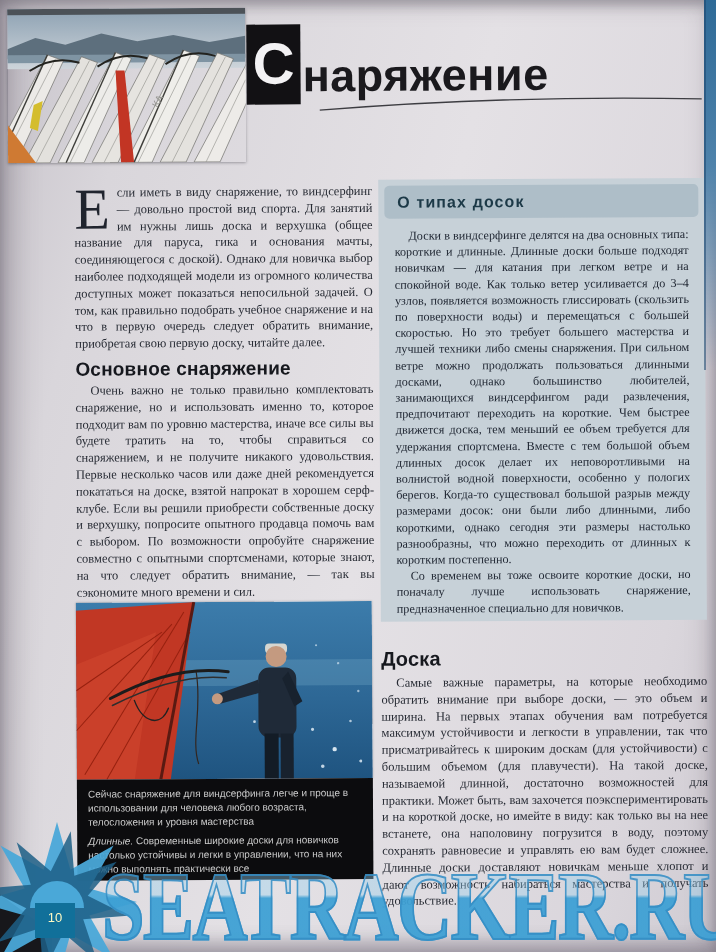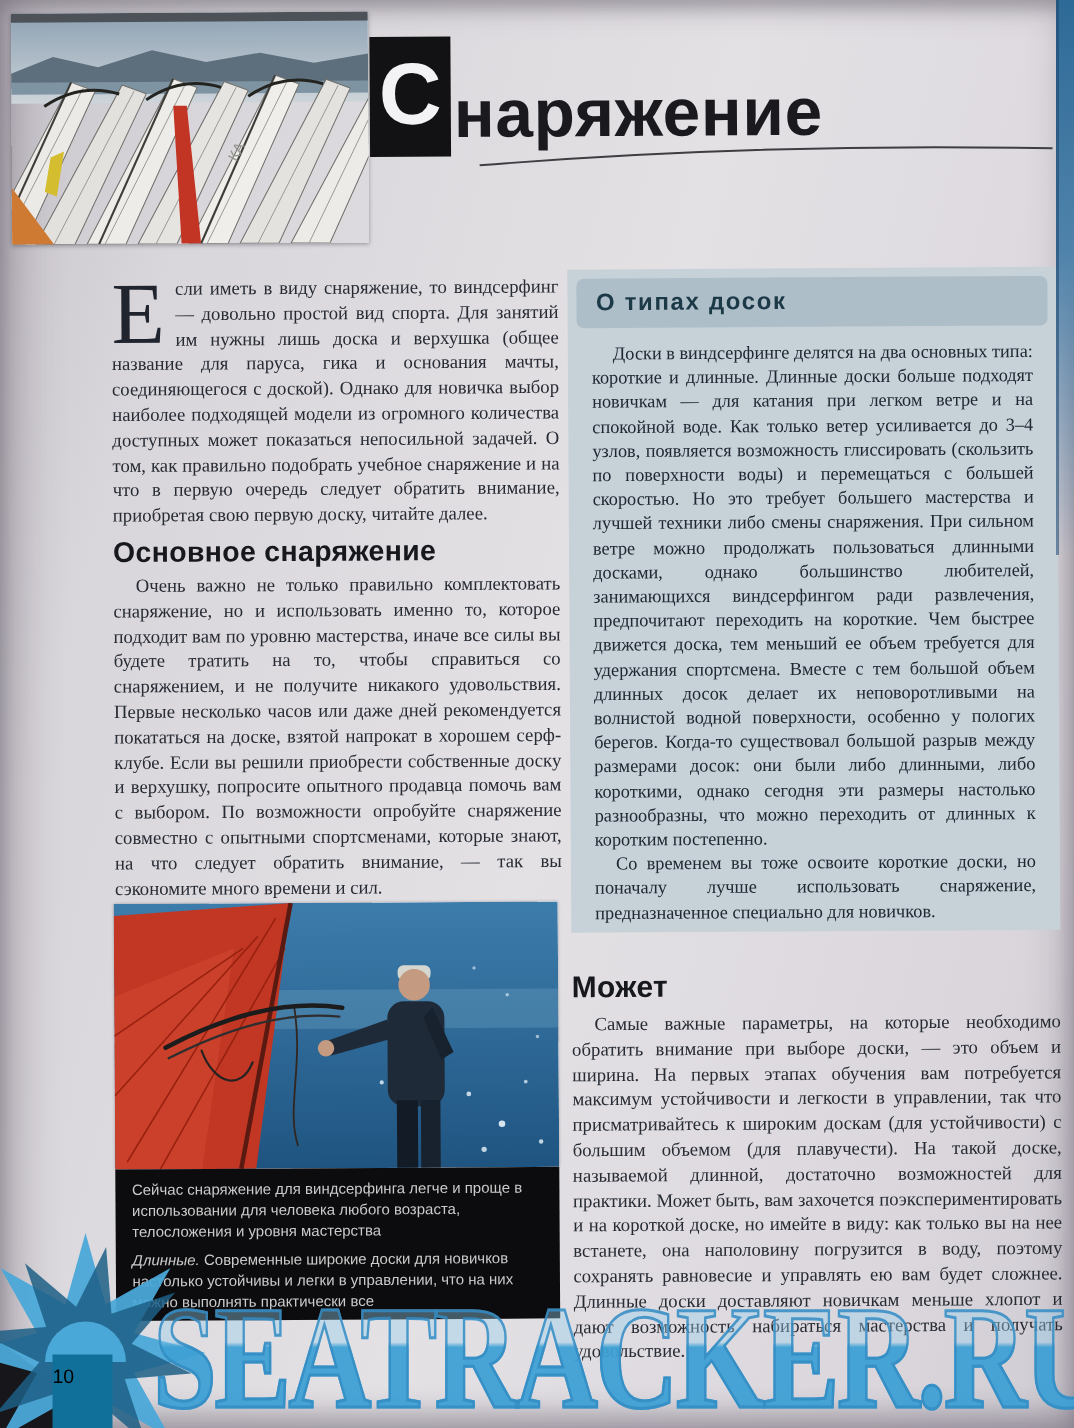--- a/index.html
+++ b/index.html
@@ -73,22 +73,22 @@
   .watermark-text{
     left:102px;top:850px;z-index:40;font-family:"Liberation Serif",serif;font-weight:700;
     font-size:98px;letter-spacing:-2px;white-space:nowrap;
     transform:scaleX(.78);transform-origin:left center;
     background:linear-gradient(180deg,rgba(150,208,238,.40) 0%,rgba(150,208,238,.40) 40%,rgba(62,160,212,.95) 43%,rgba(62,160,212,.95) 100%);
     -webkit-background-clip:text;background-clip:text;color:transparent;
     -webkit-text-stroke:2px rgba(52,140,195,.85);
   }
   .sun-burst{left:-38px;top:818px;width:190px;height:160px;z-index:38;}
   .page-num-box{
-    left:35px;top:903px;width:40px;height:49px;background:#11709a;z-index:42;
-    color:#000000;font-size:13px;line-height:30px;
+    left:35px;top:903px;width:40px;height:35px;background:#11709a;z-index:42;
+    color:#fef9c3;font-size:13px;text-align:center;line-height:30px;
   }
 </style>
 </head>
 <body>
 
 <div id="page">
   <div id="content">
 
     <svg class="abs sails-photo" viewBox="0 0 238 154">
       <defs>
@@ -210,21 +210,21 @@
     </div>
 
     <div class="abs info-box">
       <div class="info-box-header">О типах досок</div>
       <div class="info-box-body serif">
         <p>Доски в виндсерфинге делятся на два основных типа: короткие и длинные. Длинные доски больше подходят новичкам — для катания при легком ветре и на спокойной воде. Как только ветер усиливается до 3–4 узлов, появляется возможность глиссировать (скользить по поверхности воды) и перемещаться с большей скоростью. Но это требует большего мастерства и лучшей техники либо смены снаряжения. При сильном ветре можно продолжать пользоваться длинными досками, однако большинство любителей, занимающихся виндсерфингом ради развлечения, предпочитают переходить на короткие. Чем быстрее движется доска, тем меньший ее объем требуется для удержания спортсмена. Вместе с тем большой объем длинных досок делает их неповоротливыми на волнистой водной поверхности, особенно у пологих берегов. Когда-то существовал большой разрыв между размерами досок: они были либо длинными, либо короткими, однако сегодня эти размеры настолько разнообразны, что можно переходить от длинных к коротким постепенно.</p>
         <p>Со временем вы тоже освоите короткие доски, но поначалу лучше использовать снаряжение, предназначенное специально для новичков.</p>
       </div>
     </div>
 
-    <div class="abs sec-head head-board">Может</div>
+    <div class="abs sec-head head-board">Доска</div>
     <div class="abs serif board-body">Самые важные параметры, на которые необходимо обратить внимание при выборе доски, — это объем и ширина. На первых этапах обучения вам потребуется максимум устойчивости и легкости в управлении, так что присматривайтесь к широким доскам (для устойчивости) с большим объемом (для плавучести). На такой доске, называемой длинной, достаточно возможностей для практики. Может быть, вам захочется поэкспериментировать и на короткой доске, но имейте в виду: как только вы на нее встанете, она наполовину погрузится в воду, поэтому сохранять равновесие и управлять ею вам будет сложнее. Длинные доски доставляют новичкам меньше хлопот и дают возможность набираться мастерства и получать удовольствие.</div>
 
   </div>
 
   <div class="abs edge-strip"></div>
   <div class="abs corner-shadow"></div>
 
   <svg class="abs sun-burst" viewBox="0 0 190 160">
     <g transform="translate(95,84)">
       <polygon fill="#4aa8d8" opacity="0.95" points="80,0 32.3,13.4 56.6,56.6 13.4,32.3 0,80 -13.4,32.3 -56.6,56.6 -32.3,13.4 -80,0 -32.3,-13.4 -56.6,-56.6 -13.4,-32.3 0,-80 13.4,-32.3 56.6,-56.6 32.3,-13.4"></polygon>

